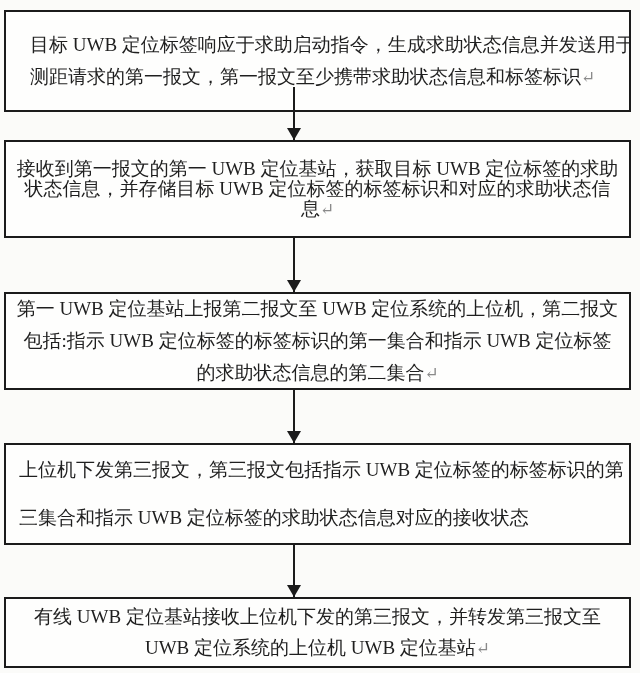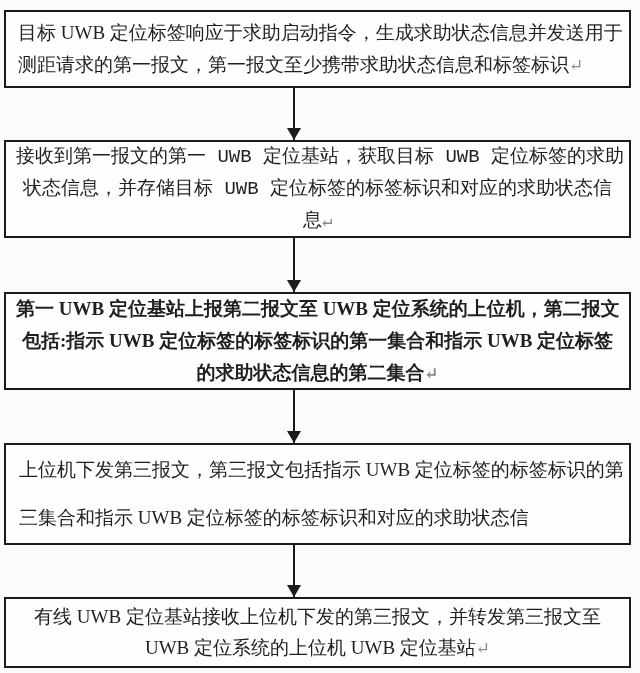--- a/index.html
+++ b/index.html
@@ -32,27 +32,27 @@
     white-space: pre;
     width: 100%;
   }
   .fbox .ret {
     color: #8a8a8a;
     font-size: 17px;
   }
   .fbox.align-center { text-align: center; }
   .fbox.align-left   { text-align: left; }
 
-  #box1 { top: 10px;  height: 78px;  padding: 0 12px; }
+  #box1 { top: 10px;  height: 102px;  padding: 0 24px; }
   #box1 .txt { line-height: 32px; }
 
   #box2 { top: 140px; height: 98px;  padding: 0 10px; }
-  #box2 .txt { line-height: 32px; font-family: Liberation Mono, monospace; }
+  #box2 .txt { line-height: 20px; }
 
-  #box3 { top: 292px; height: 98px;  padding: 0 10px; font-weight: bold; }
+  #box3 { top: 292px; height: 98px;  padding: 0 10px; }
   #box3 .txt { line-height: 32px; }
 
   #box4 { top: 443px; height: 102px; padding: 0 13px; }
   #box4 .txt { line-height: 48px; }
 
   #box5 { top: 597px; height: 71px;  padding: 0 10px; }
   #box5 .txt { line-height: 31px; }
 
   .arrow {
     position: absolute;
@@ -100,21 +100,21 @@
   <div class="fbox align-center" id="box3">
     <div class="txt"><span>第一 UWB 定位基站上报第二报文至 UWB 定位系统的上位机，第二报文
 包括:指示 UWB 定位标签的标签标识的第一集合和指示 UWB 定位标签
 的求助状态信息的第二集合</span><span class="ret">↵</span></div>
   </div>
 
   <div class="arrow" id="arrow3"></div>
 
   <div class="fbox align-left" id="box4">
     <div class="txt"><span>上位机下发第三报文，第三报文包括指示 UWB 定位标签的标签标识的第
-三集合和指示 UWB 定位标签的标签标识和对应的求助状态信</span><span class="ret"></span></div>
+三集合和指示 UWB 定位标签的求助状态信息对应的接收状态</span><span class="ret"></span></div>
   </div>
 
   <div class="arrow" id="arrow4"></div>
 
   <div class="fbox align-center" id="box5">
     <div class="txt"><span>有线 UWB 定位基站接收上位机下发的第三报文，并转发第三报文至
 UWB 定位系统的上位机 UWB 定位基站</span><span class="ret">↵</span></div>
   </div>
 
 </div>

